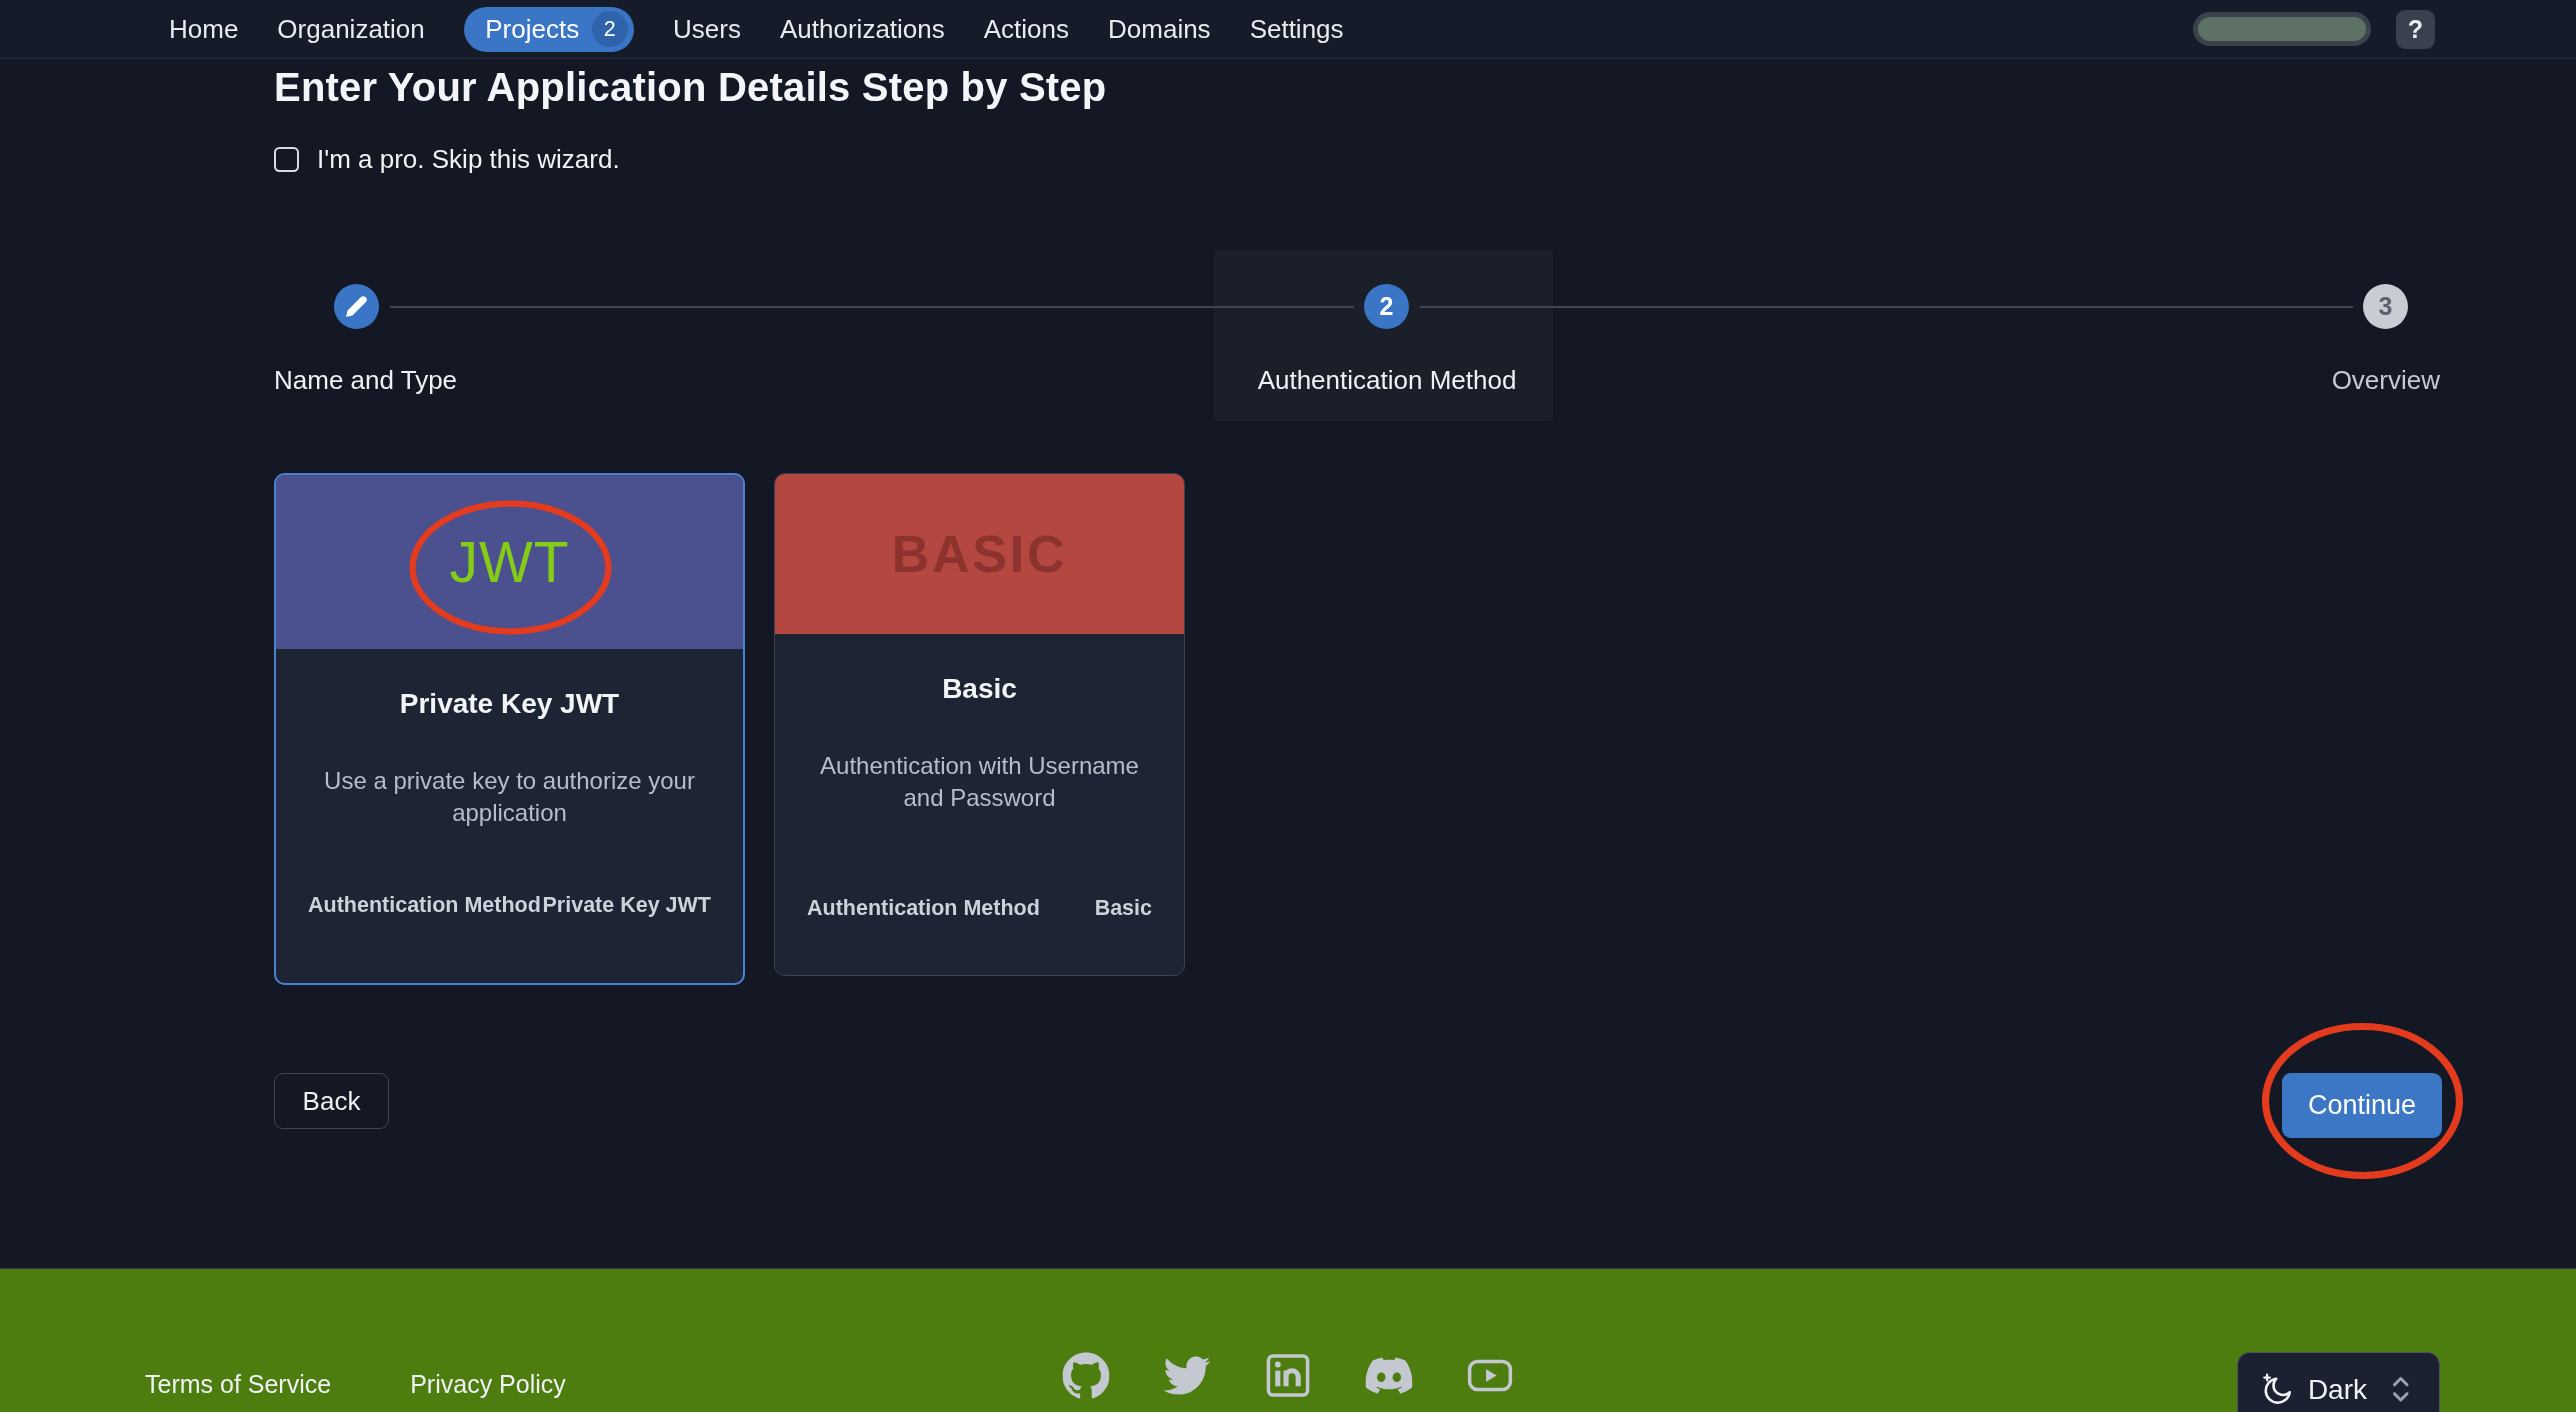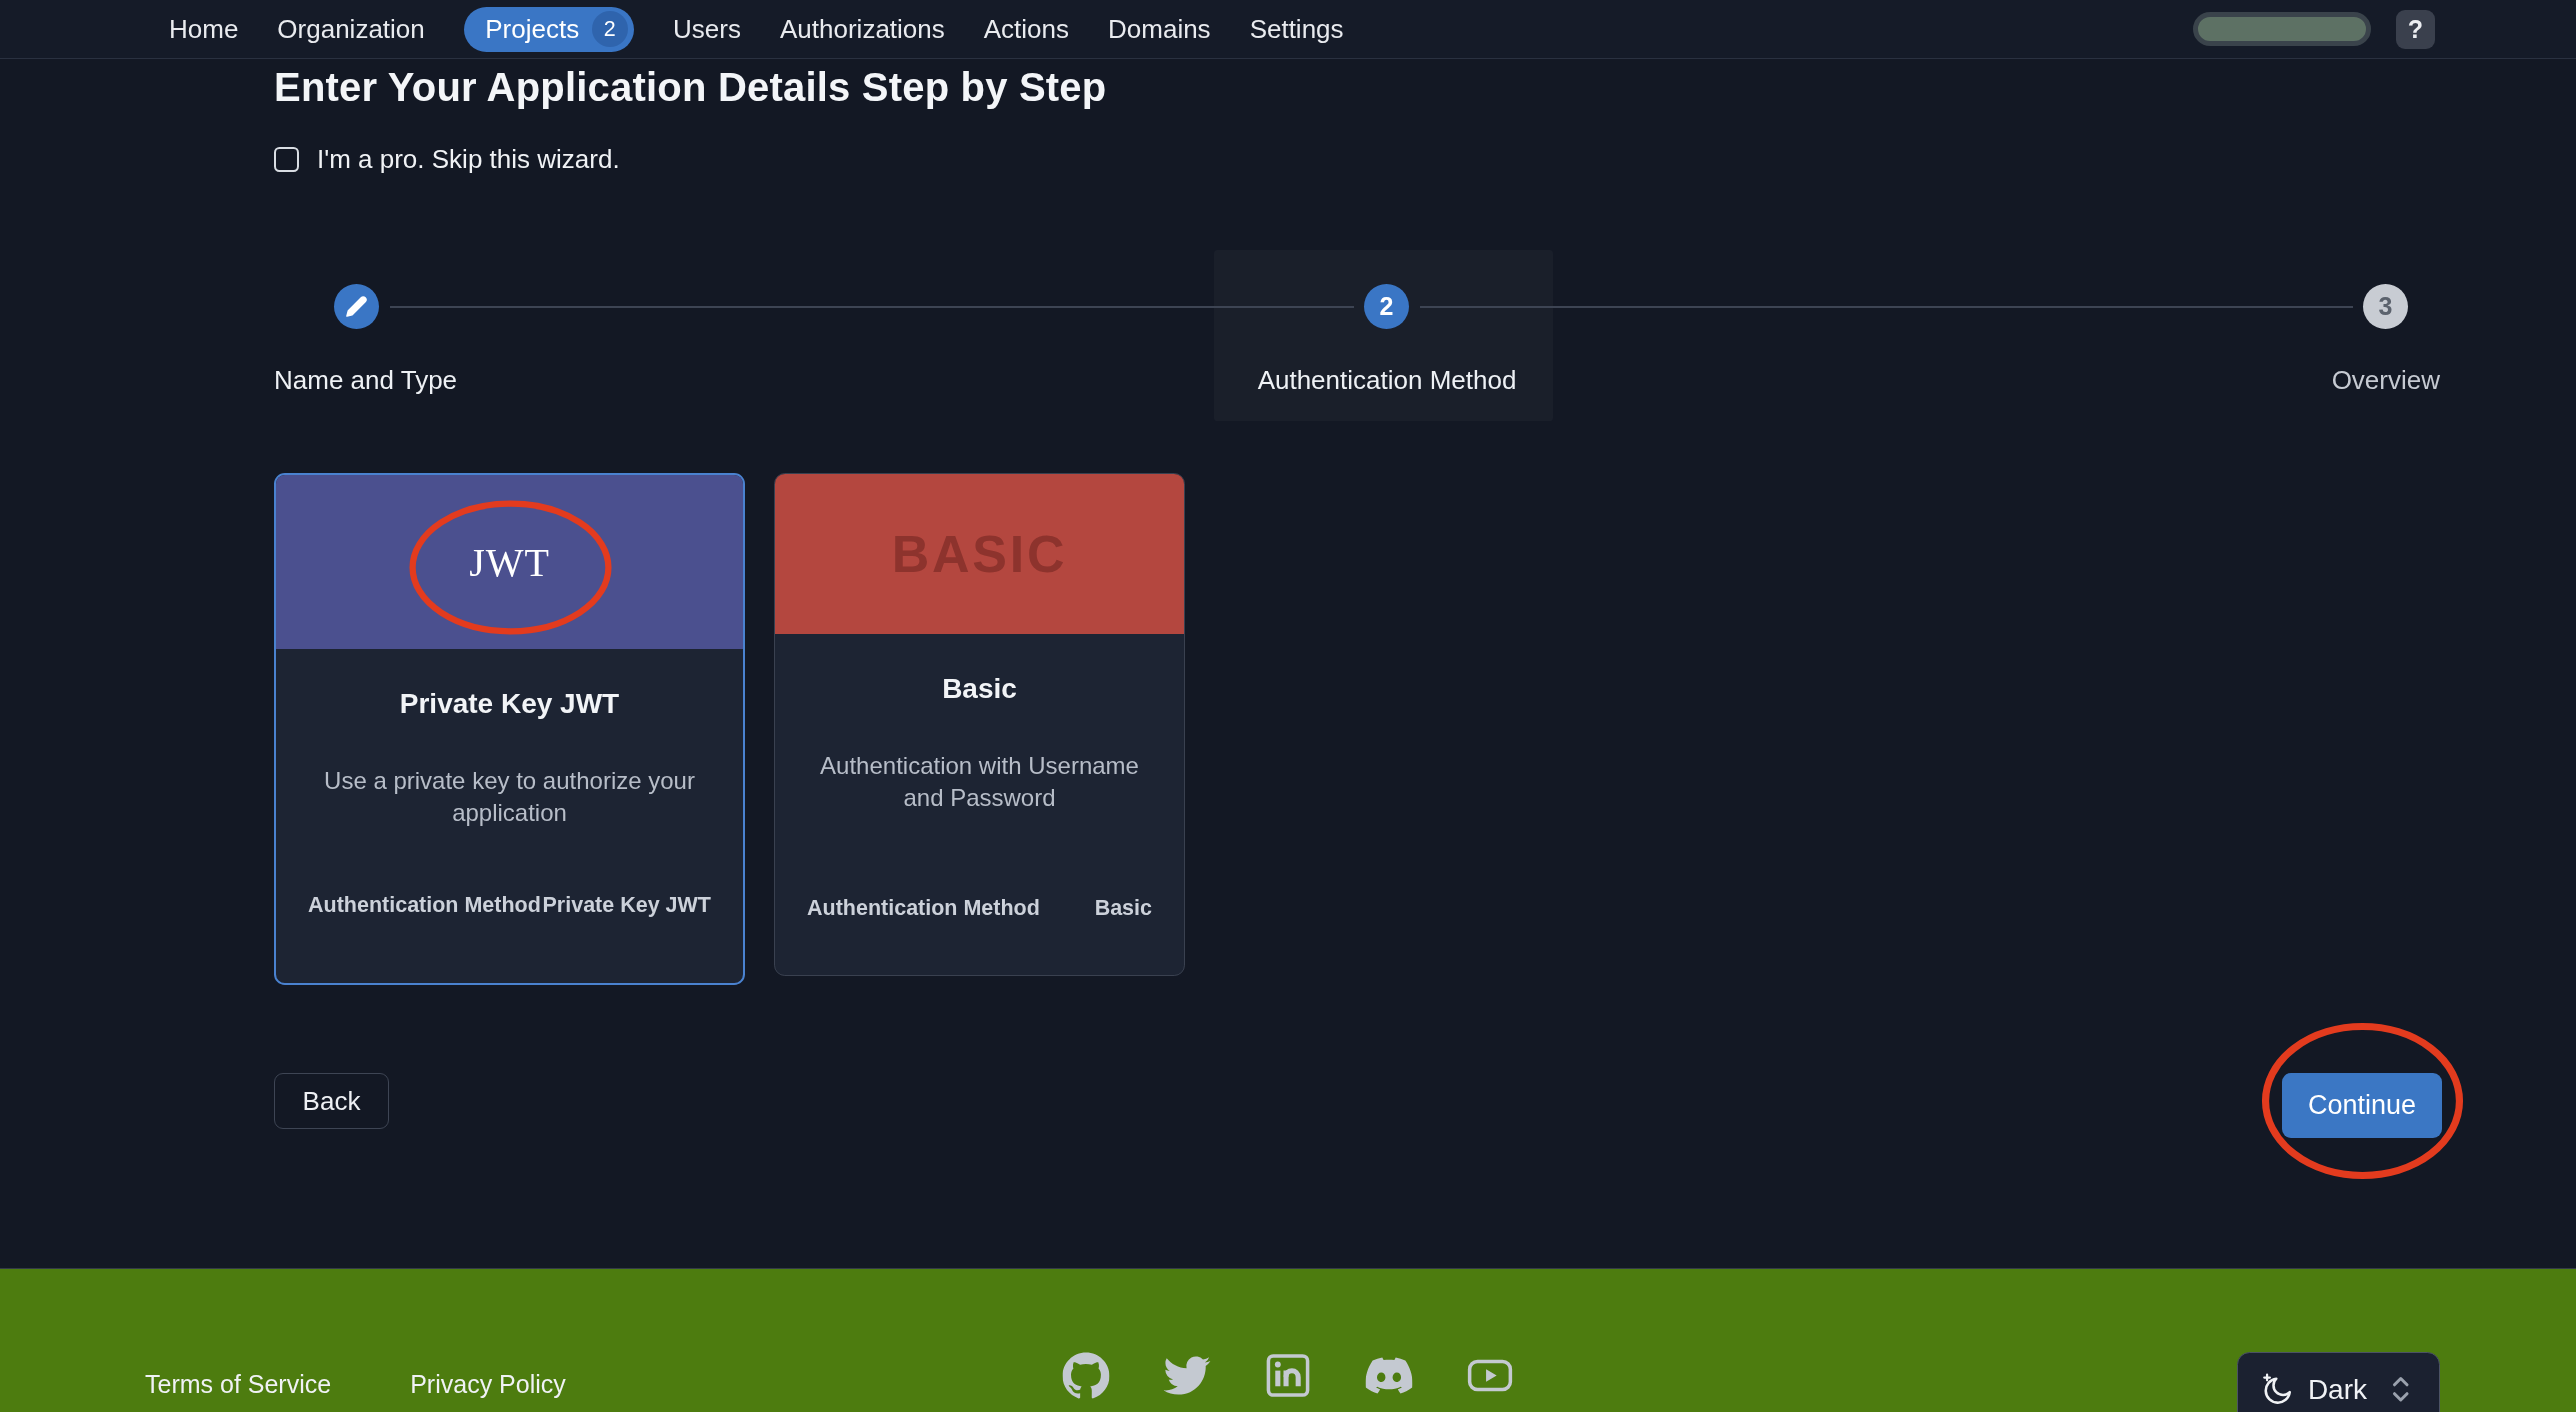--- a/index.html
+++ b/index.html
@@ -92,21 +92,21 @@
   .card {
     border-radius:10.8px; background:#1d2433; overflow:hidden; position:relative; cursor:pointer;
   }
   .card.selected { width:471px; height:512px; border:2.7px solid #4a82d0; }
   .card.plain    { width:411px; height:503px; border:0.9px solid #3a4150; }
   .card-header {
     display:flex; align-items:center; justify-content:center; position:relative;
   }
   .card.selected .card-header { height:174px; background:#4b508f; }
   .card.plain    .card-header { height:160px; background:#b4473f; }
-  .jwt-logo   { font-size:40px; color:#ffffff; letter-spacing:0.9px;font-family:Liberation Serif, serif; }
+  .jwt-logo   { font-size:57px; color:#84cc16; letter-spacing:0.9px; }
   .basic-logo { font-size:52px; color:#8d332d; font-weight:bold; letter-spacing:2.7px; }
   .card-title { margin-top:39px; text-align:center; font-size:28px; font-weight:600; color:#f2f4f7; }
   .card-desc  {
     margin-top:45px; padding:0 39px; text-align:center;
     font-size:24px; color:#b7bdc8; line-height:1.35;
   }
   .card-attr {
     position:absolute; left:32px; right:32px;
     display:flex; justify-content:space-between;
     font-size:21.5px; font-weight:600; color:#ccd1da;

